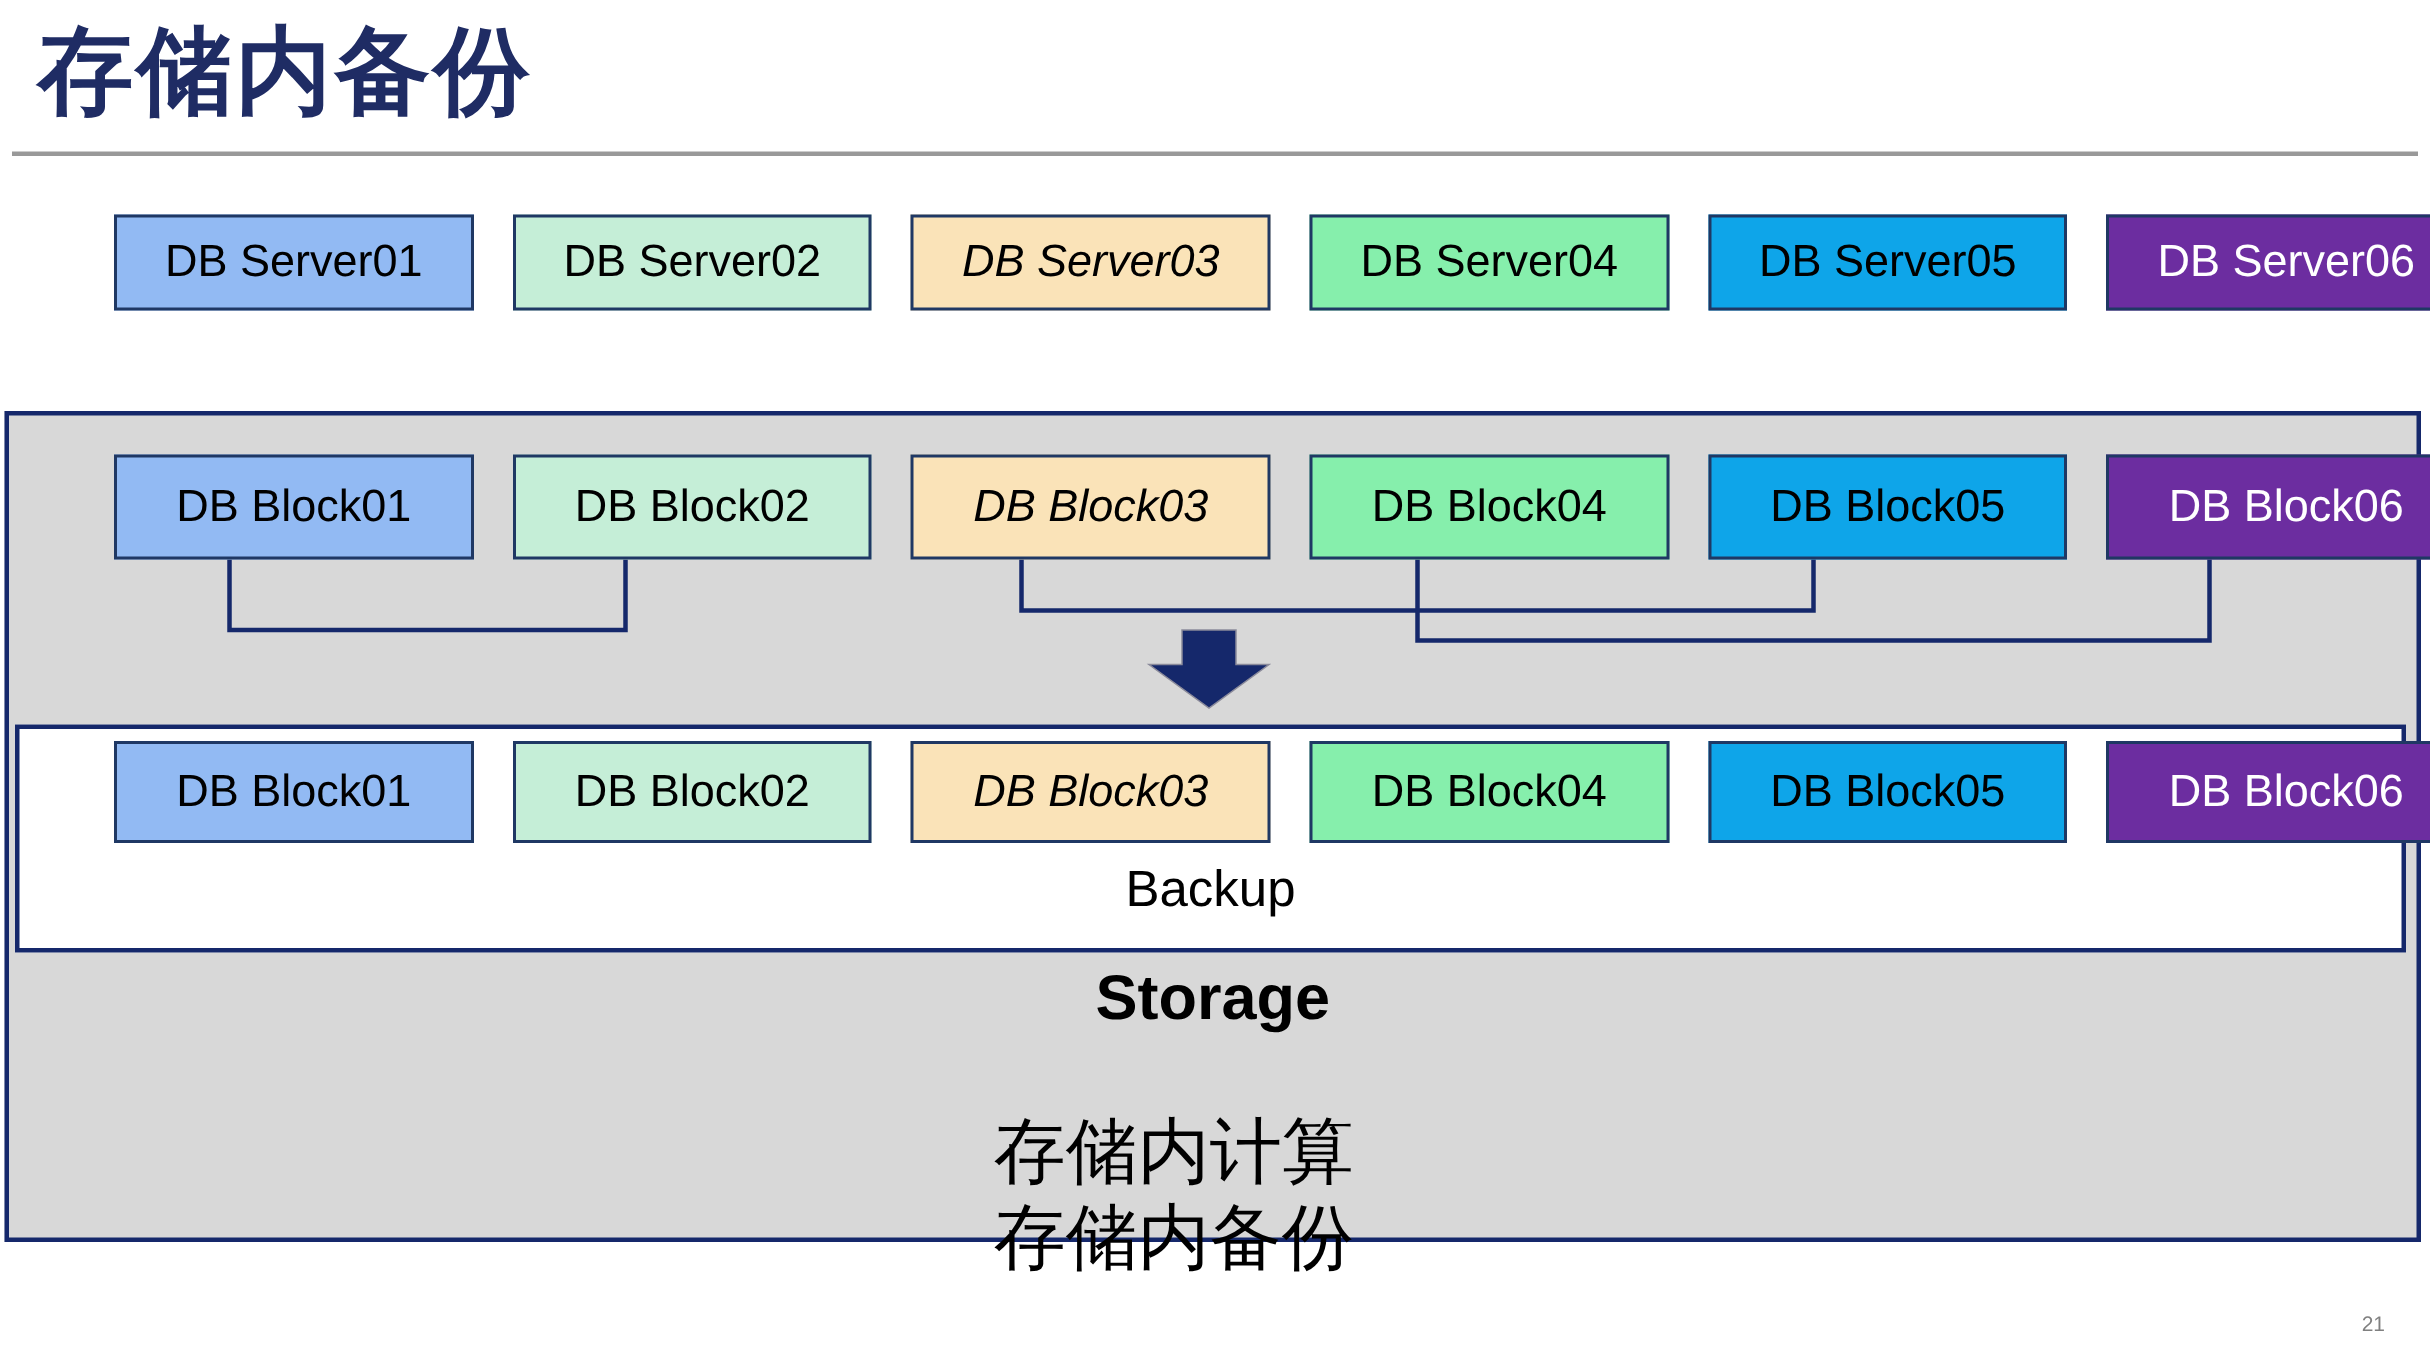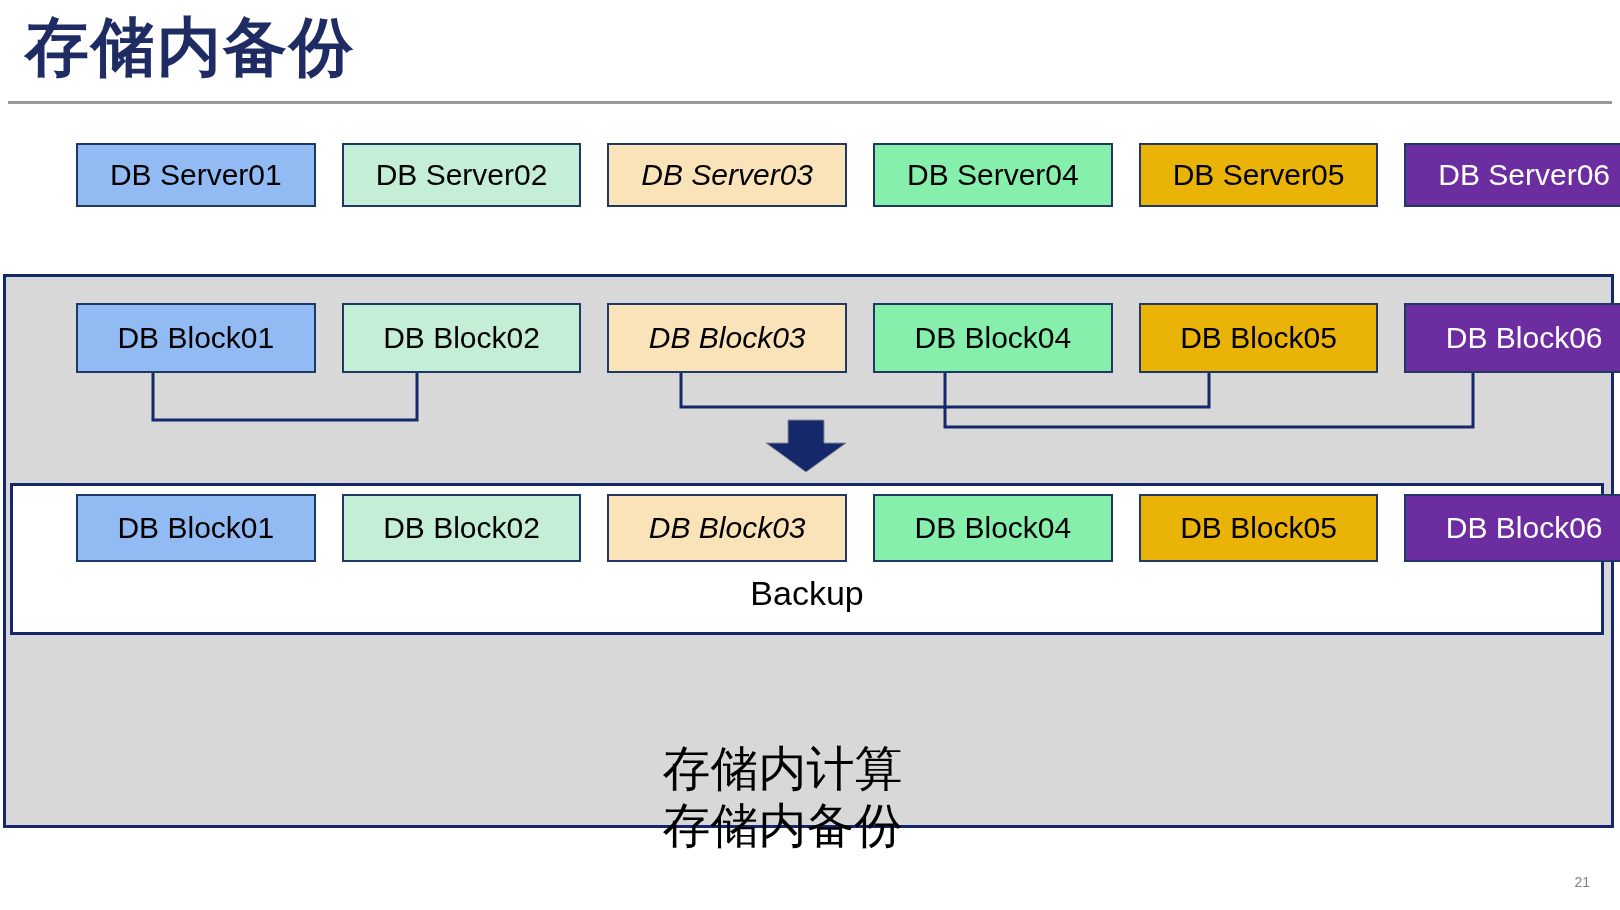--- a/index.html
+++ b/index.html
@@ -40,21 +40,21 @@
     display: flex;
     align-items: center;
     justify-content: center;
     font-size: 30px;
     color: #000000;
   }
   .c1 { background: #92BAF3; }
   .c2 { background: #C5EED7; }
   .c3 { background: #FAE3B8; font-style: italic; }
   .c4 { background: #86efac; }
-  .c5 { background: #eab308; }
+  .c5 { background: #0ea5e9; }
   .c6 { background: #6C2DA0; color: #ffffff; }
   .storage-container {
     position: absolute;
     left: 3px; top: 274px;
     width: 1611px; height: 554px;
     background: #D8D8D8;
     border: 3px solid #15286B;
   }
   .upper-row {
     left: 22px; top: 26px;
@@ -152,20 +152,21 @@
       <div class="box c1">DB Block01</div>
       <div class="box c2">DB Block02</div>
       <div class="box c3">DB Block03</div>
       <div class="box c4">DB Block04</div>
       <div class="box c5">DB Block05</div>
       <div class="box c6">DB Block06</div>
     </div>
     <div class="backup-label">Backup</div>
   </div>
 
+  <div class="storage-label">Storage</div>
 </div>
 
 <div class="captions">
   <div>存储内计算</div>
   <div>存储内备份</div>
 </div>
 
 <div class="page-number">21</div>
 
 </body></html>

